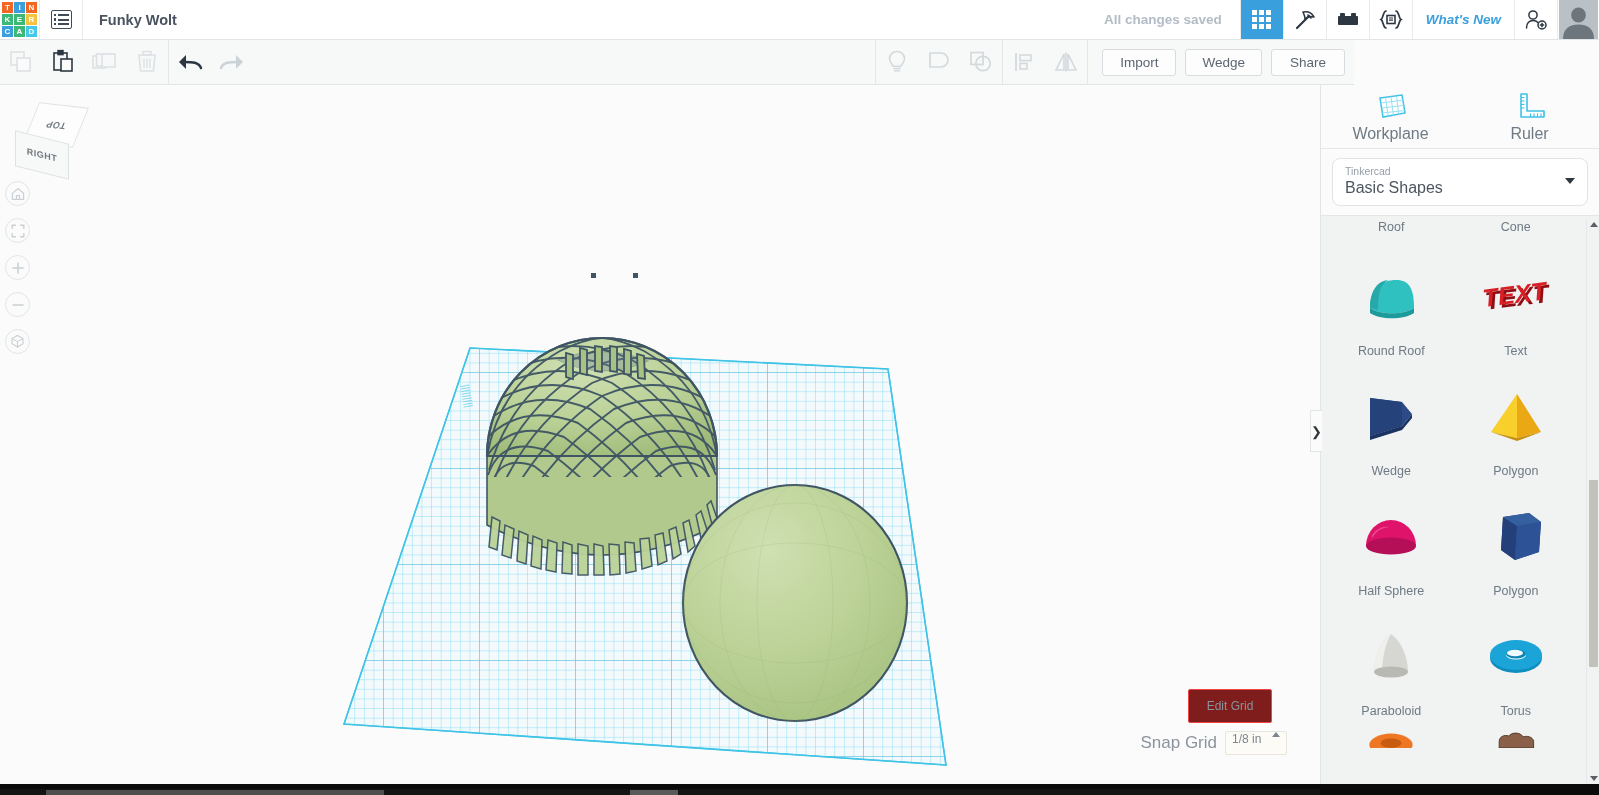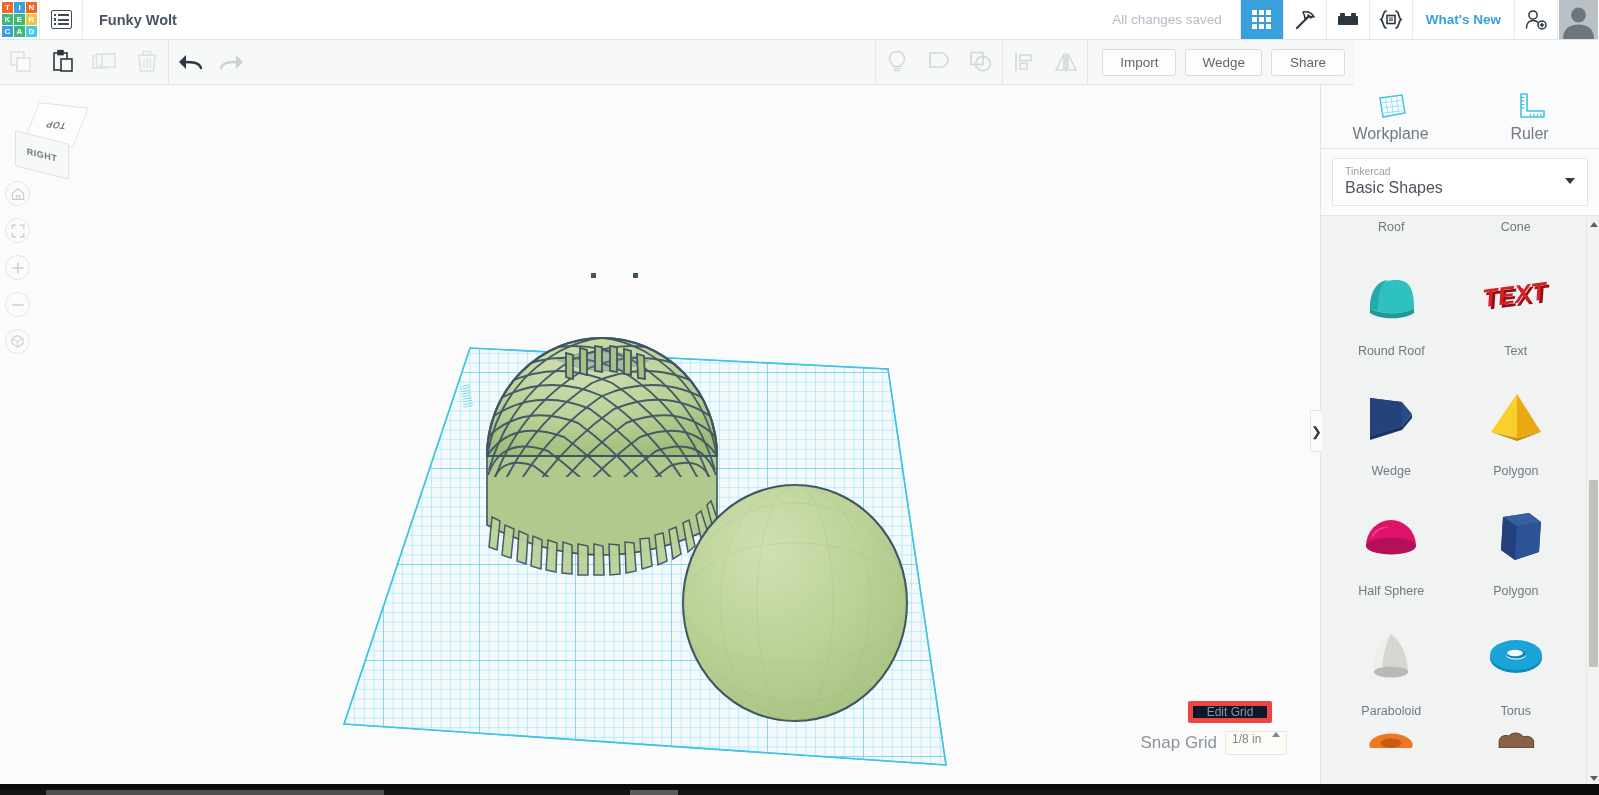--- a/index.html
+++ b/index.html
@@ -39,31 +39,32 @@
   .hamb-row { display: flex; align-items: center; gap: 2px; }
   .hamb-dot { width: 2.5px; height: 2.5px; background: #3f4b57; }
   .hamb-line { flex: 1; height: 2px; background: #3f4b57; }
   .doc-title {
     display: flex; align-items: center; padding-left: 16px;
     font-size: 14.5px; font-weight: bold; color: #4a5360;
   }
   .topbar-spacer { flex: 1; }
   .saved-text {
     display: flex; align-items: center; padding: 0 18px;
-    font-size: 13.5px; font-weight: normal; color: #b3bcc6;
+    font-size: 13.5px; font-weight: bold; color: #b3bcc6;
   }
   .top-icon-cell {
     width: 43px; display: flex; align-items: center; justify-content: center;
     border-left: 1px solid #e8eaec; cursor: pointer;
   }
   .top-icon-cell.active { background: #3aa0dd; }
   .whats-new {
     display: flex; align-items: center; padding: 0 13px; font-size: 13.5px;
     font-weight: bold; color: #3aa0dd; border-left: 1px solid #e8eaec;
     cursor: pointer;
+    font-style: italic;
   }
   .avatar-cell {
     width: 42px; display: flex; align-items: center; justify-content: center;
     border-left: 1px solid #e8eaec;
   }
   .avatar {
     width: 39px; height: 39px; background: #b9c0c6;
     display: flex; align-items: flex-end; justify-content: center; overflow: hidden;
   }
 
@@ -115,22 +116,22 @@
   .vc-front span { font-size: 9px; color: #6f7880; font-weight: bold; letter-spacing: .5px; }
 
   .navbtn {
     position: absolute; left: 5px; width: 25px; height: 25px; border-radius: 50%;
     border: 1.4px solid #e2e5e7; background: transparent;
     display: flex; align-items: center; justify-content: center; cursor: pointer;
   }
 
   
   .editgrid-btn {
-    position: absolute; right: 48px; bottom: 62px; width: 84px; height: 22px;
-    background: #0f172a; border: 5px solid #ef4444; border-radius: 2px;
+    position: absolute; right: 48px; bottom: 62px; width: 84px; height: 34px;
+    background: #7f1d1d; border: 1px solid #ef4444; border-radius: 2px;
     font-size: 12px; color: #8b939c; display: flex; align-items: center; justify-content: center;
     cursor: pointer;
   }
   .snap-row { position: absolute; right: 33px; bottom: 30px; display: flex; align-items: center; }
   .snap-label { font-size: 17px; color: #8b939c; margin-right: 8px; }
   .snap-select {
     width: 62px; height: 24px; background: #fcfbf6; border: 1px solid #e8e6de; border-radius: 2px;
     display: flex; align-items: flex-start; justify-content: space-between; padding: 0 6px;
     font-size: 12px; color: #7e868f; cursor: pointer;
   }
@@ -141,21 +142,21 @@
     background: #f1f2f2; border-left: 1px solid #e2e5e8;
   }
   .rp-tools { display: flex; height: 64px; background: #fbfbfb; border-bottom: 1px solid #e4e6e8; }
   .rp-tool {
     flex: 1; display: flex; flex-direction: column; align-items: center;
     justify-content: center; gap: 4px; cursor: pointer;
   }
   .rp-tool-label { font-size: 16px; color: #6e7a85; }
   .rp-dd-wrap { padding: 9px 11px; background: #fbfbfb; border-bottom: 1px solid #e4e6e8; }
   .rp-dd {
-    height: 48px; background: #fff; border: 1px solid #e1e3e5; border-radius: 2px;
+    height: 48px; background: #fff; border: 1px solid #e1e3e5; border-radius: 8px;
     padding: 5px 12px; position: relative; cursor: pointer;
   }
   .rp-dd-sub { font-size: 10.5px; color: #97a0a9; line-height: 14px; }
   .rp-dd-main { font-size: 16px; color: #4d565f; line-height: 20px; }
   .rp-dd-caret {
     position: absolute; right: 12px; top: 19px;
     width: 0; height: 0; border-left: 5px solid transparent; border-right: 5px solid transparent;
     border-top: 6px solid #2f3740;
   }
   .rp-shapes {

